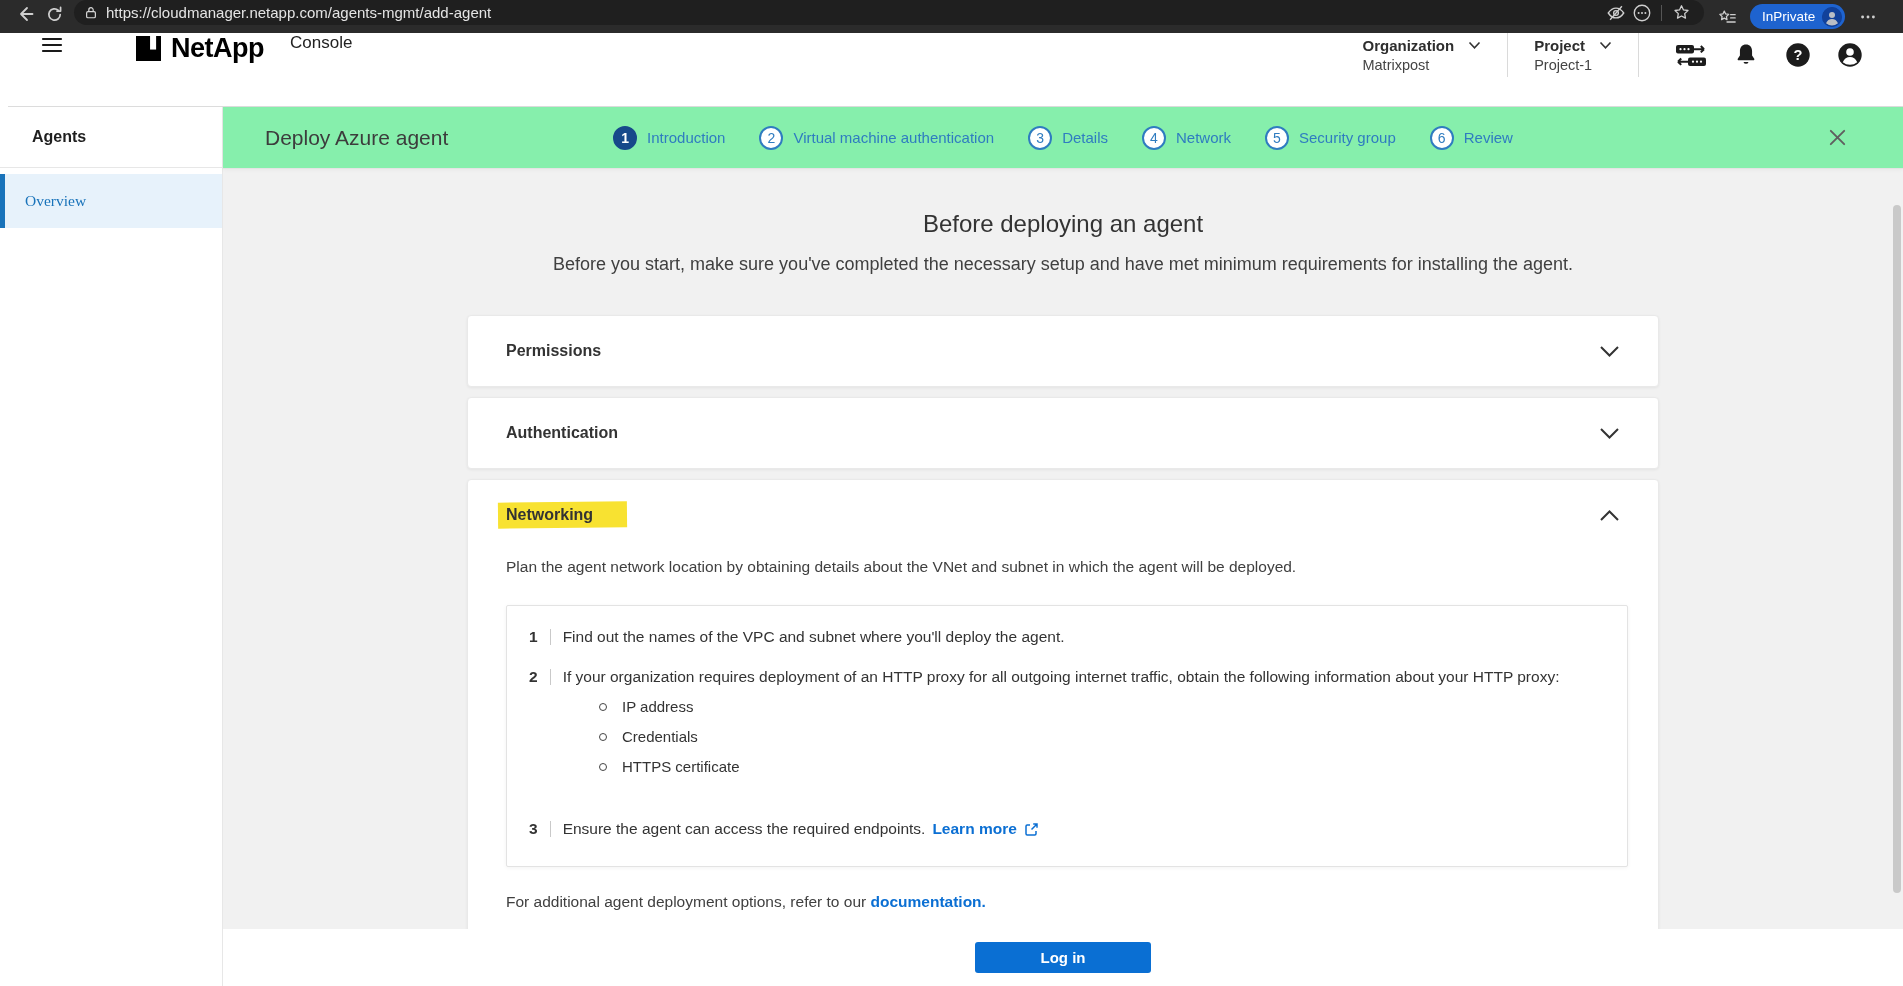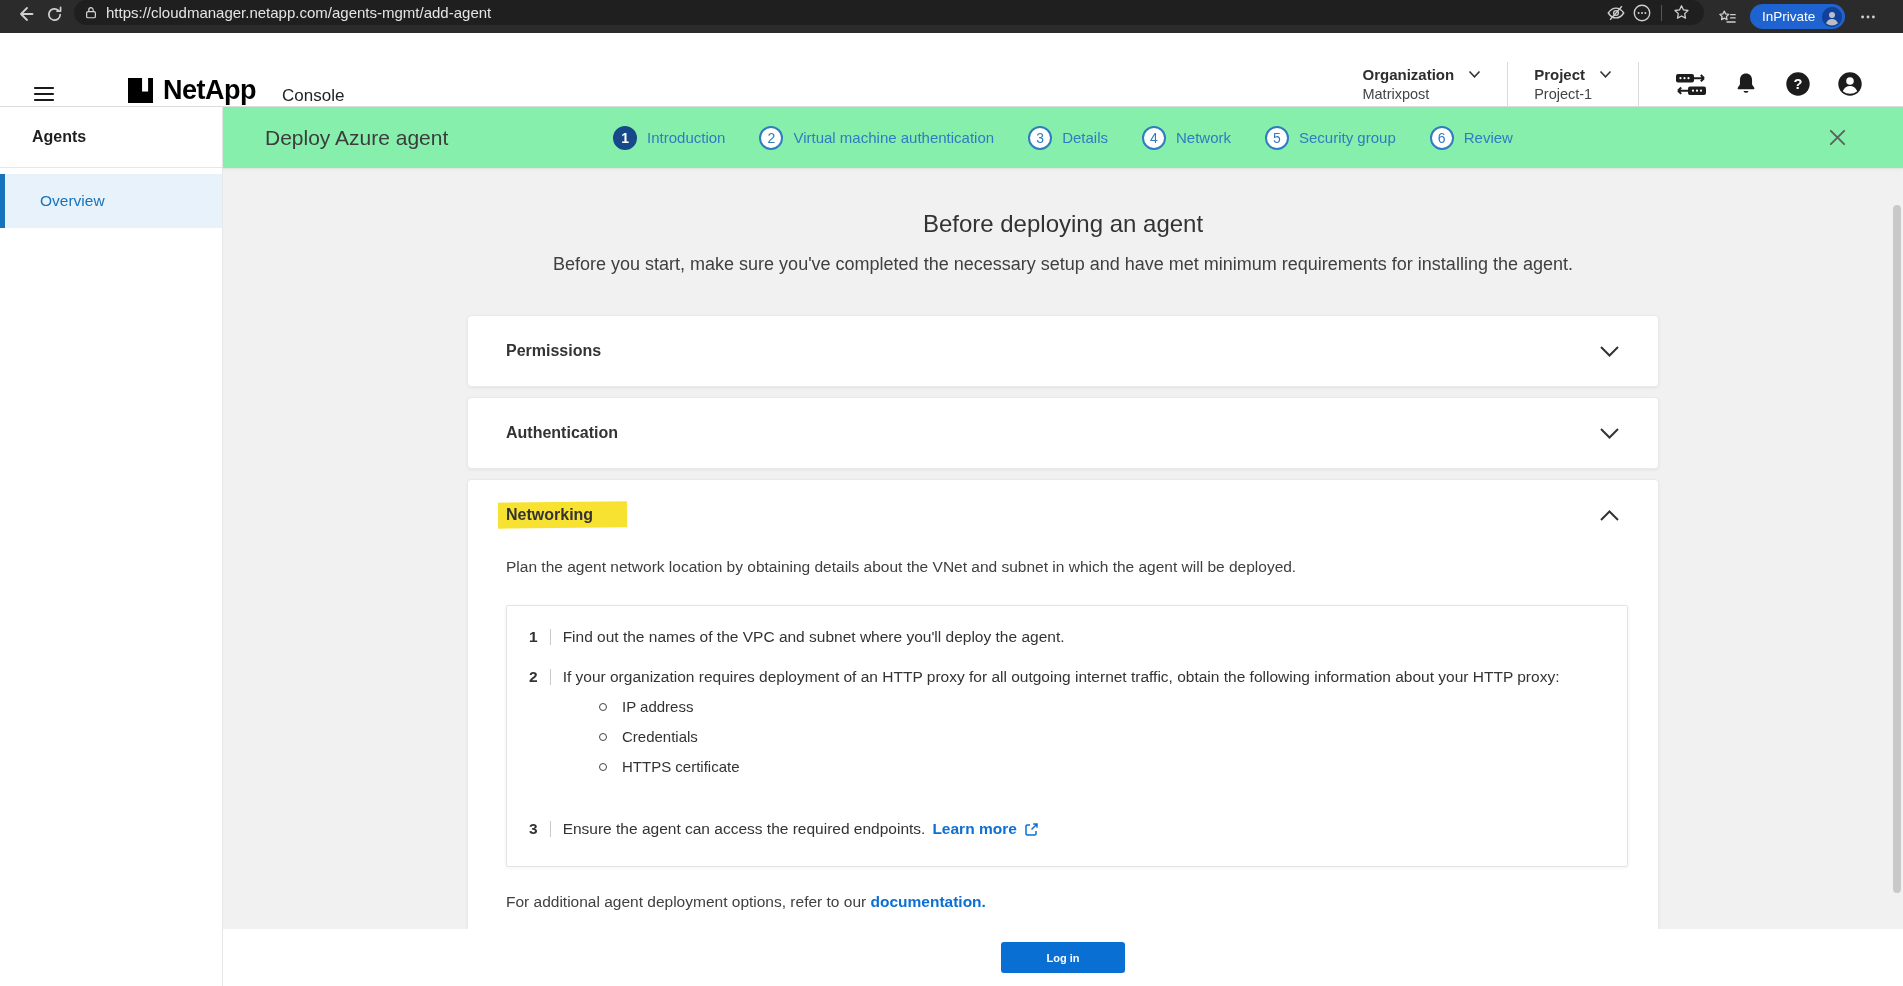--- a/index.html
+++ b/index.html
@@ -15,38 +15,38 @@
   .address-url { color:#e4e4e4; font-size:15px; margin-left:8px; white-space:nowrap; }
   .address-spacer { flex:1; }
   .omni-icon { width:26px; height:24px; display:flex; align-items:center; justify-content:center; cursor:pointer; flex:none; }
   .omni-divider { width:1px; height:16px; background:#555; margin:0 6px; flex:none; }
   .toolbar-right { display:flex; align-items:center; gap:10px; margin-left:2px; }
   .inprivate-pill { height:25px; background:#1e63cf; border-radius:13px; display:flex; align-items:center; padding:0 3px 0 12px; gap:7px; cursor:pointer; }
   .inprivate-label { color:#fff; font-size:13.5px; }
   .inprivate-avatar { width:20px; height:20px; border-radius:50%; background:#11419b; display:flex; align-items:center; justify-content:center; overflow:hidden; }
 
   
-  .app-header { height:74px; background:#fff; border-bottom:1px solid #dcdcdc; display:flex; align-items:flex-end; padding:0 40px 0 32px; flex:none; }
+  .app-header { height:74px; background:#fff; border-bottom:1px solid #dcdcdc; display:flex; align-items:flex-start; padding:0 40px 0 32px; flex:none;margin-left:8px; }
   .hamburger { cursor:pointer; display:flex; }
   .logo-group { display:flex; align-items:center; gap:10px; margin-left:72px; cursor:pointer; }
   .brand-word { font-size:27px; font-weight:bold; color:#000; letter-spacing:-0.5px; }
   .product-name { font-size:17px; color:#222; margin-left:26px; }
   .header-right { margin-left:auto; display:flex; align-items:center; }
   .scope-block { display:flex; flex-direction:column; gap:3px; cursor:pointer; }
   .scope-label-row { display:flex; align-items:center; gap:14px; font-size:15px; font-weight:bold; color:#2e2e2e; }
   .scope-value { font-size:14.5px; color:#444; }
   .v-divider { width:1px; height:44px; background:#dadada; margin:0 26px; }
   .header-icons { display:flex; align-items:center; gap:26px; margin-left:10px; }
   .header-icon { cursor:pointer; display:flex; align-items:center; justify-content:center; }
 
   
   .workspace { flex:1; display:flex; min-height:0; }
   .sidebar { width:223px; background:#fff; border-right:1px solid #e7e7e7; flex:none; }
   .sidebar-header { height:61px; display:flex; align-items:center; padding-left:32px; border-bottom:1px solid #e7e7e7; font-size:16px; font-weight:bold; color:#1f1f1f; }
-  .sidebar-item { margin-top:6px; height:54px; display:flex; align-items:center; padding-left:35px; font-size:15.5px; color:#444; cursor:pointer; }
+  .sidebar-item { margin-top:6px; height:54px; display:flex; align-items:center; padding-left:20px; font-size:15.5px; color:#444; cursor:pointer;font-family:Liberation Serif, serif; }
   .sidebar-item.active { background:#e7f2fb; border-left:5px solid #1973ba; color:#1973ba; }
 
   .main { flex:1; display:flex; flex-direction:column; position:relative; background:#fff; min-width:0; }
   .wizard-header { height:61px; background:#86efac; display:flex; align-items:center; position:relative; z-index:2; box-shadow:0 1px 0 #e4e4e4, 0 2px 4px rgba(0,0,0,0.04); flex:none; }
   .wizard-title { position:absolute; left:42px; font-size:21px; color:#3c3c3c; }
   .stepper { margin:0 auto; display:flex; align-items:center; gap:34px; }
   .step { display:flex; align-items:center; gap:10px; cursor:pointer; }
   .step-circle { width:24px; height:24px; border-radius:50%; border:2px solid #2f7cc0; background:#fff; color:#2f7cc0; font-size:14px; display:flex; align-items:center; justify-content:center; flex:none; }
   .step.active .step-circle { background:#17498a; border-color:#17498a; color:#fff; font-weight:bold; }
   .step-label { font-size:15px; color:#2f7cc0; white-space:nowrap; }
@@ -73,21 +73,21 @@
   .net-item-3 { margin-top:44px; }
   .net-bullets { margin:12px 0 0 70px; display:flex; flex-direction:column; }
   .net-bullet { display:flex; align-items:center; font-size:15px; color:#333; line-height:18px; margin-top:12px; }
   .net-bullet:first-child { margin-top:0; }
   .bullet-dot { width:8px; height:8px; border:1.6px solid #444; border-radius:50%; margin-right:15px; flex:none; }
   .net-link { color:#0b6fd3; font-weight:bold; margin-left:7px; text-decoration:none; display:inline-flex; align-items:center; gap:7px; cursor:pointer; }
   .net-footer { margin:26px 38px 0; font-size:15.5px; color:#404040; line-height:18px; padding-bottom:32px; }
   .doc-link { color:#0b6fd3; font-weight:bold; text-decoration:none; cursor:pointer; }
 
   .wizard-footer { height:57px; background:#fff; display:flex; align-items:center; justify-content:center; flex:none; }
-  .login-btn { width:124px; height:31px; background:#0a6fd3; border:none; border-radius:3px; color:#fff; font-size:11px; font-weight:bold; font-family:"Liberation Sans",sans-serif; cursor:pointer; }
+  .login-btn { width:176px; height:31px; background:#0a6fd3; border:none; border-radius:3px; color:#fff; font-size:15px; font-weight:bold; font-family:"Liberation Sans",sans-serif; cursor:pointer; }
 
   .scroll-thumb { position:absolute; right:2px; top:98px; width:8px; height:688px; background:#c9c9c9; border-radius:4px; cursor:pointer; z-index:5; }
 </style>
 </head>
 <body>
 
 <div class="screen">
 
   <div class="browser-bar">
     <div class="nav-btn">

